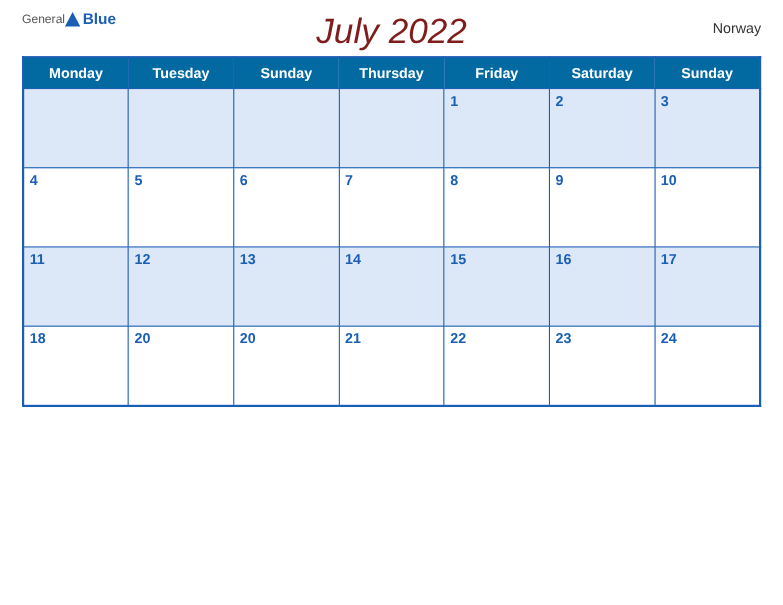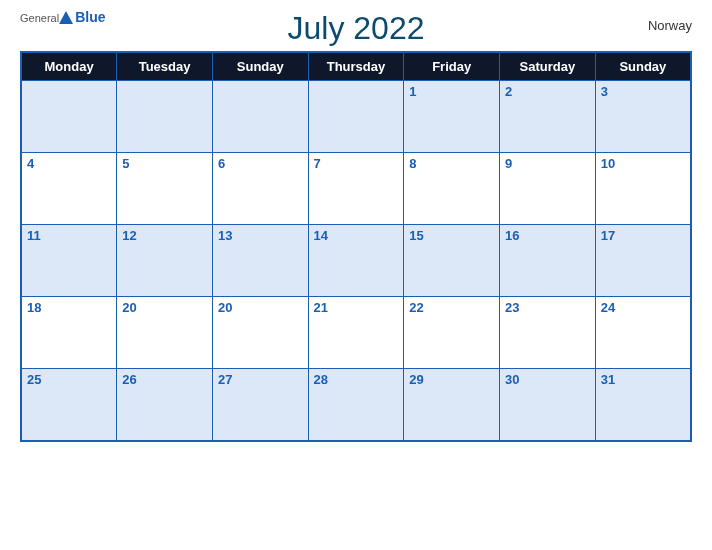--- a/index.html
+++ b/index.html
@@ -53,41 +53,42 @@
       width: 0;
       height: 0;
       border-left: 7px solid transparent;
       border-right: 7px solid transparent;
       border-bottom: 13px solid #1a5fb4;
       display: inline-block;
     }
 
     .calendar-title {
       font-size: 32px;
-      color: #0c4a6e;
+      color: #7f1d1d;
       font-weight: normal;
       text-align: center;
+      font-style: italic;
     }
 
     .country-label {
       position: absolute;
       right: 0;
       top: 8px;
       font-size: 13px;
       color: #333;
     }
 
     .calendar-table {
       width: 100%;
       border-collapse: collapse;
       border: 2px solid #1a5fb4;
     }
 
     .calendar-table th {
-      background-color: #0f172a;
+      background-color: #0369a1;
       color: #fff;
       font-size: 13px;
       font-weight: bold;
       text-align: center;
       padding: 6px 4px;
       border: 1px solid #1a5fb4;
     }
 
     .calendar-table td {
       border: 1px solid #1a5fb4;
@@ -175,23 +176,14 @@
       </tr>
       <tr>
         <td><span class="day-num">18</span></td>
         <td><span class="day-num">20</span></td>
         <td><span class="day-num">20</span></td>
         <td><span class="day-num">21</span></td>
         <td><span class="day-num">22</span></td>
         <td><span class="day-num">23</span></td>
         <td><span class="day-num">24</span></td>
       </tr>
-      <tr>
-        <td><span class="day-num">25</span></td>
-        <td><span class="day-num">26</span></td>
-        <td><span class="day-num">27</span></td>
-        <td><span class="day-num">28</span></td>
-        <td><span class="day-num">29</span></td>
-        <td><span class="day-num">30</span></td>
-        <td><span class="day-num">31</span></td>
-      </tr>
     </tbody>
 </table>
 
 </body></html>

